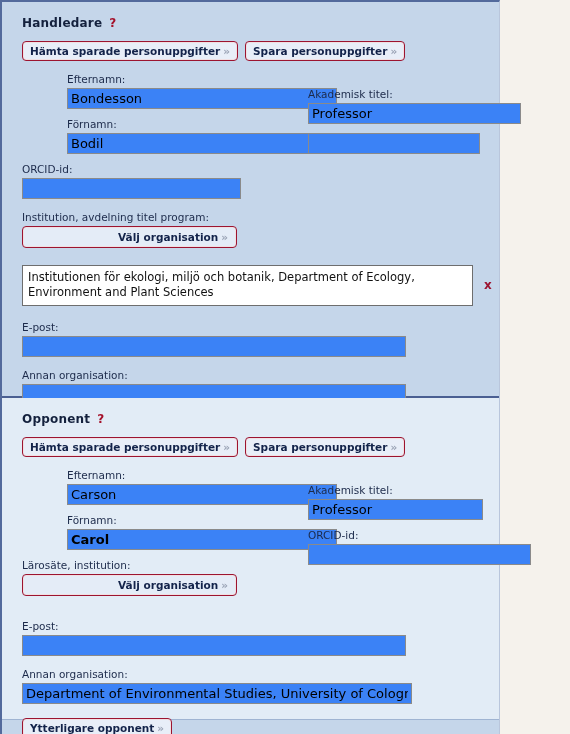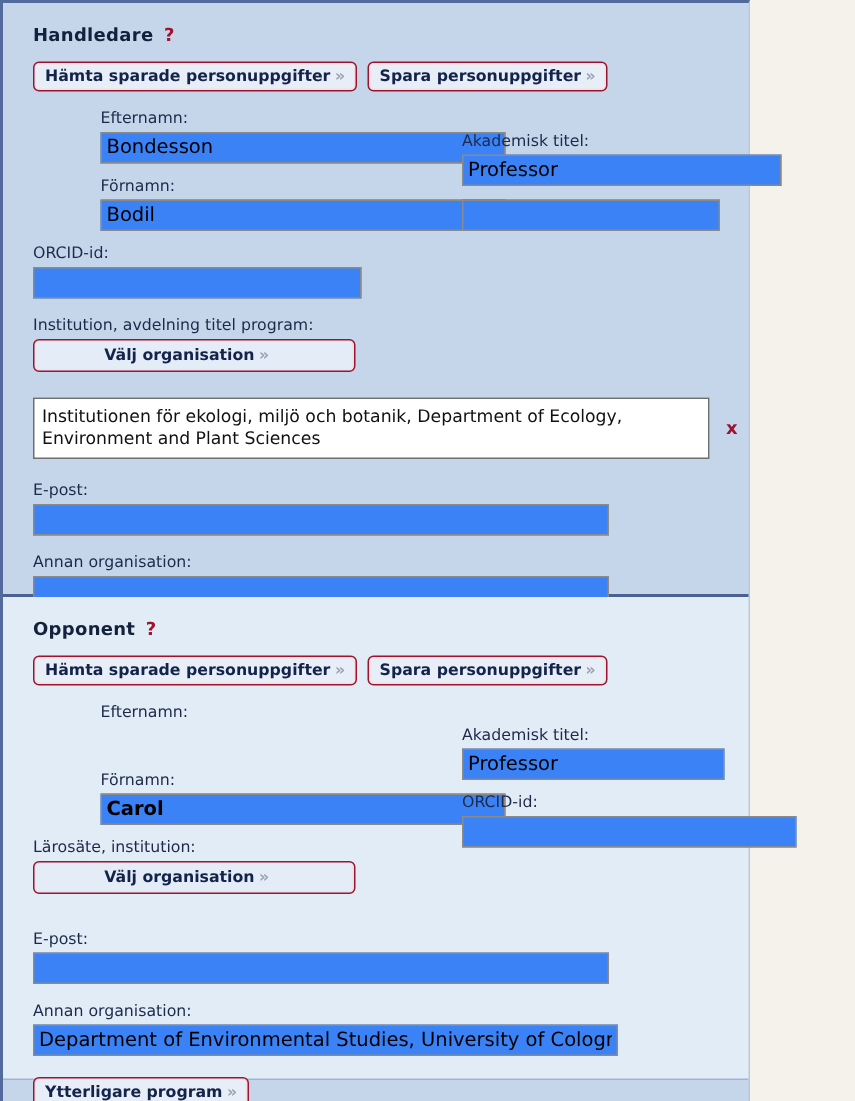--- a/index.html
+++ b/index.html
@@ -105,22 +105,22 @@
     line-height: 0;
   }
   .btn-row .btn + .btn {
     margin-left: 7px;
   }
 
   .btn-wide {
     display: block;
     width: 215px;
     box-sizing: border-box;
-    text-align: center;
-    padding: 4px 20px 4px 10px;
+    text-align: right;
+    padding: 4px 8px 4px 10px;
     background: #e4ecf7;
   }
 
   .btn-bottom {
     display: inline-block;
     margin-top: 2px;
   }
 
   
   .field-label {
@@ -286,20 +286,21 @@
         </div>
 
         <div class="btn-row">
           <span class="btn"><span>Hämta sparade personuppgifter</span><span class="chev">»</span></span><span class="btn"><span>Spara personuppgifter</span><span class="chev">»</span></span>
         </div>
 
         
         <div class="row row-2col">
           <div class="col-left">
             <label class="field-label">Efternamn:</label>
+            <input class="inp" style="width: 270px;" value="Carson">
           </div>
           <div class="col-right">
             <label class="field-label">Akademisk titel:</label>
             <input class="inp" style="width: 175px;" value="Professor">
           </div>
         </div>
 
         
         <div class="row row-2col">
           <div class="col-left">
@@ -329,19 +330,19 @@
         <div class="spacer-sm"></div>
 
         
         <div class="row">
           <label class="field-label">Annan organisation:</label>
           <input class="inp" style="width: 390px; font-size: 13px;" value="Department of Environmental Studies, University of Cologne, Germany">
         </div>
 
         <div class="spacer-sm"></div>
 
-        <span class="btn btn-bottom"><span>Ytterligare program</span><span class="chev">»</span></span>
+        <span class="btn btn-bottom"><span>Ytterligare opponent</span><span class="chev">»</span></span>
 
       </div>
     </div>
 
   </div>
 </div>
 
 </body></html>

